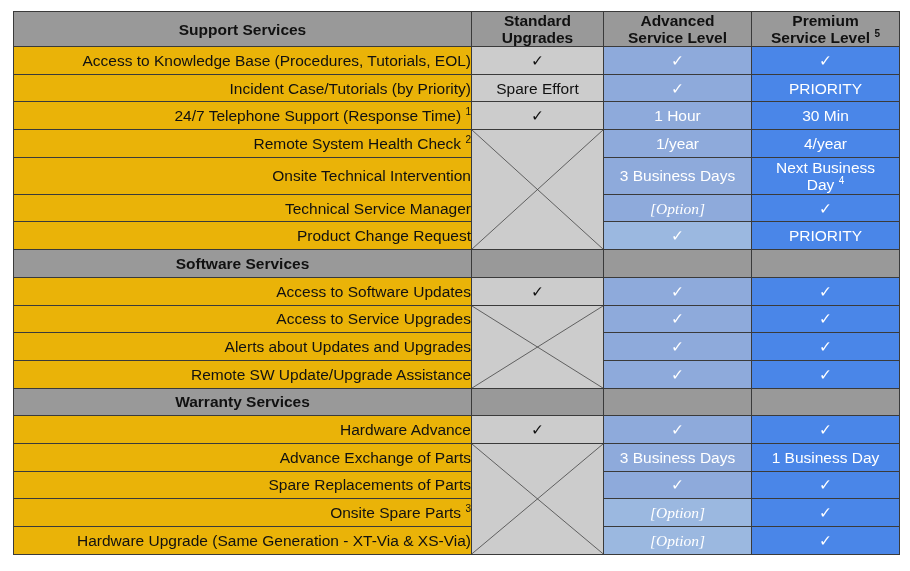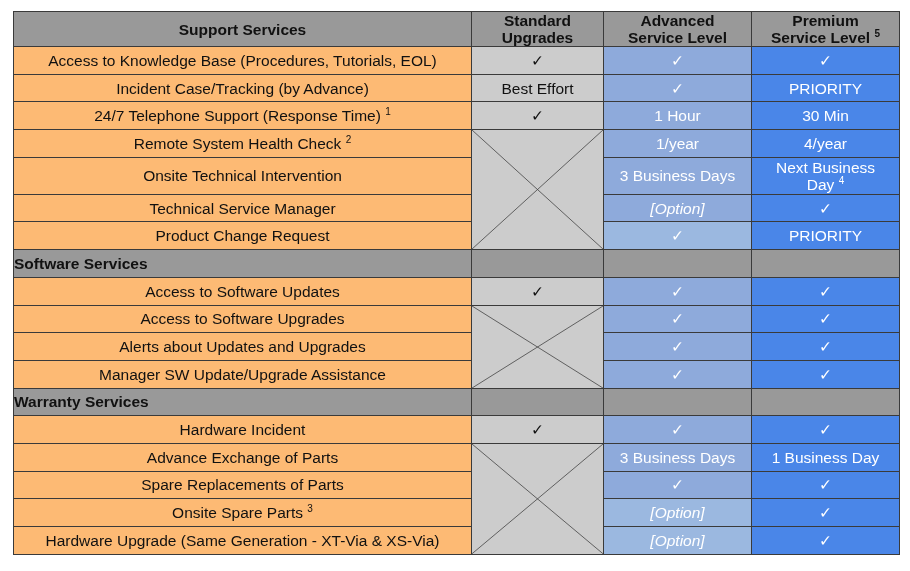--- a/index.html
+++ b/index.html
@@ -2,28 +2,28 @@
 <html><head>
 <meta charset="utf-8">
 <style>
   html, body { margin:0; padding:0; background:#ffffff; }
   body { width:910px; height:571px; position:relative; overflow:hidden; font-family:"Liberation Sans", sans-serif; }
   table.svc { position:absolute; left:13px; top:11px; border-collapse:collapse; table-layout:fixed; width:886px; }
   table.svc td, table.svc th { border:1px solid #3a3a3a; padding:0; font-size:15.5px; line-height:17px; height:26.7px; overflow:hidden; }
   col.c0 { width:458px; } col.c1 { width:132px; } col.c2 { width:148px; } col.c3 { width:148px; }
   th { background:#999999; color:#111; font-weight:bold; text-align:center; }
   th.hd { height:39px; }
-  td.feat { background:#fdba74; color:#111; text-align:center; padding-left:7px; white-space:nowrap; }
+  td.feat { background:#eab308; color:#111; text-align:right; padding-left:7px; white-space:nowrap; }
   td.std { background:#cccccc; color:#111; text-align:center; }
   td.adv { background:#8eaadb; color:#fff; text-align:center; }
   td.adv.light { background:#9bb8e0; }
   td.prem { background:#4a86e8; color:#fff; text-align:center; }
-  td.sec { background:#999999; color:#111; font-weight:bold; }
+  td.sec { background:#999999; color:#111; font-weight:bold; text-align:center; }
   td.gray { background:#999999; }
-  .it { font-style:italic; }
+  .it { font-style:italic;font-family:Liberation Serif, serif; }
   sup { font-size:10px; line-height:0; }
   td.xcell { background:#cccccc; position:relative; }
   td.xcell svg { position:absolute; left:0; top:0; width:100%; height:100%; }
   tr.tall td { height:36px; line-height:17px; }
 </style>
 </head>
 <body>
 
 <table class="svc">
   <colgroup>
@@ -40,22 +40,22 @@
     <th class="hd"><span>Premium</span><br><span>Service Level</span> <sup>5</sup></th>
   </tr>
 
   <tr>
     <td class="feat">Access to Knowledge Base (Procedures, Tutorials, EOL)</td>
     <td class="std">✓</td>
     <td class="adv">✓</td>
     <td class="prem">✓</td>
   </tr>
   <tr>
-    <td class="feat">Incident Case/Tracking (by Advance)</td>
-    <td class="std">Best Effort</td>
+    <td class="feat">Incident Case/Tutorials (by Priority)</td>
+    <td class="std">Spare Effort</td>
     <td class="adv">✓</td>
     <td class="prem">PRIORITY</td>
   </tr>
   <tr>
     <td class="feat"><span>24/7 Telephone Support (Response Time)</span> <sup>1</sup></td>
     <td class="std">✓</td>
     <td class="adv">1 Hour</td>
     <td class="prem">30 Min</td>
   </tr>
   <tr>
@@ -91,49 +91,49 @@
         <td class="gray"></td>
         <td class="gray"></td>
   </tr>
   <tr>
     <td class="feat">Access to Software Updates</td>
     <td class="std">✓</td>
     <td class="adv">✓</td>
     <td class="prem">✓</td>
   </tr>
   <tr>
-    <td class="feat">Access to Software Upgrades</td>
+    <td class="feat">Access to Service Upgrades</td>
     <td class="xcell" rowspan="3">
       <svg viewBox="0 0 100 100" preserveAspectRatio="none">
             <line x1="0" y1="0" x2="100" y2="100" stroke="#444" stroke-width="0.8" vector-effect="non-scaling-stroke"></line>
             <line x1="100" y1="0" x2="0" y2="100" stroke="#444" stroke-width="0.8" vector-effect="non-scaling-stroke"></line>
           </svg>
     </td>
     <td class="adv">✓</td>
     <td class="prem">✓</td>
   </tr>
   <tr>
     <td class="feat">Alerts about Updates and Upgrades</td>
     <td class="adv">✓</td>
     <td class="prem">✓</td>
   </tr>
   <tr>
-    <td class="feat">Manager SW Update/Upgrade Assistance</td>
+    <td class="feat">Remote SW Update/Upgrade Assistance</td>
     <td class="adv">✓</td>
     <td class="prem">✓</td>
   </tr>
 
   <tr>
     <td class="sec">Warranty Services</td>
     <td class="gray"></td>
         <td class="gray"></td>
         <td class="gray"></td>
   </tr>
   <tr>
-    <td class="feat">Hardware Incident</td>
+    <td class="feat">Hardware Advance</td>
     <td class="std">✓</td>
     <td class="adv">✓</td>
     <td class="prem">✓</td>
   </tr>
   <tr>
     <td class="feat">Advance Exchange of Parts</td>
     <td class="xcell" rowspan="4">
       <svg viewBox="0 0 100 100" preserveAspectRatio="none">
             <line x1="0" y1="0" x2="100" y2="100" stroke="#444" stroke-width="0.8" vector-effect="non-scaling-stroke"></line>
             <line x1="100" y1="0" x2="0" y2="100" stroke="#444" stroke-width="0.8" vector-effect="non-scaling-stroke"></line>

